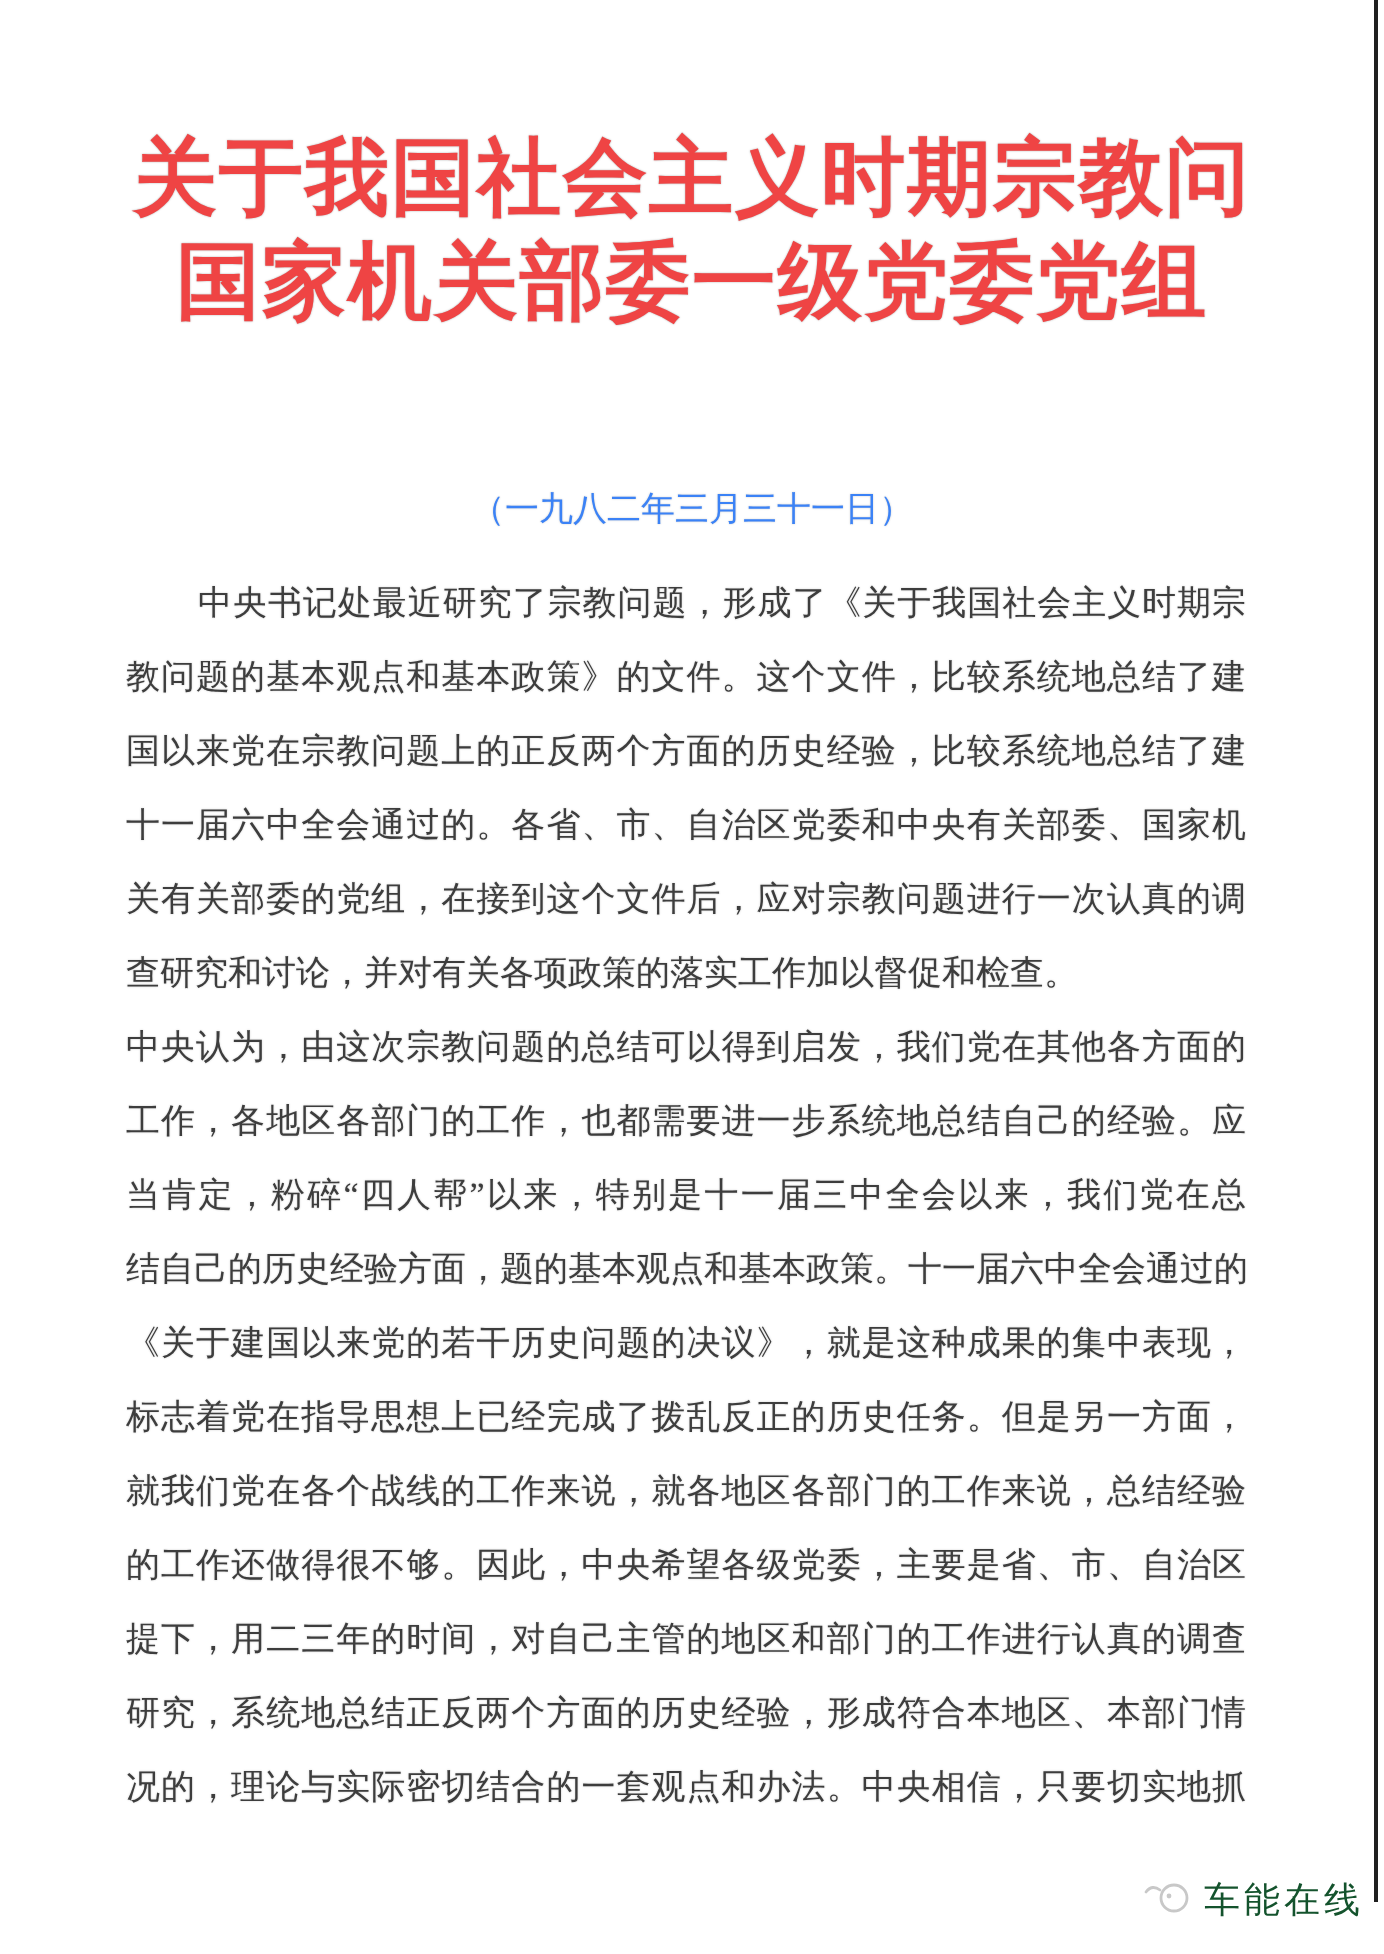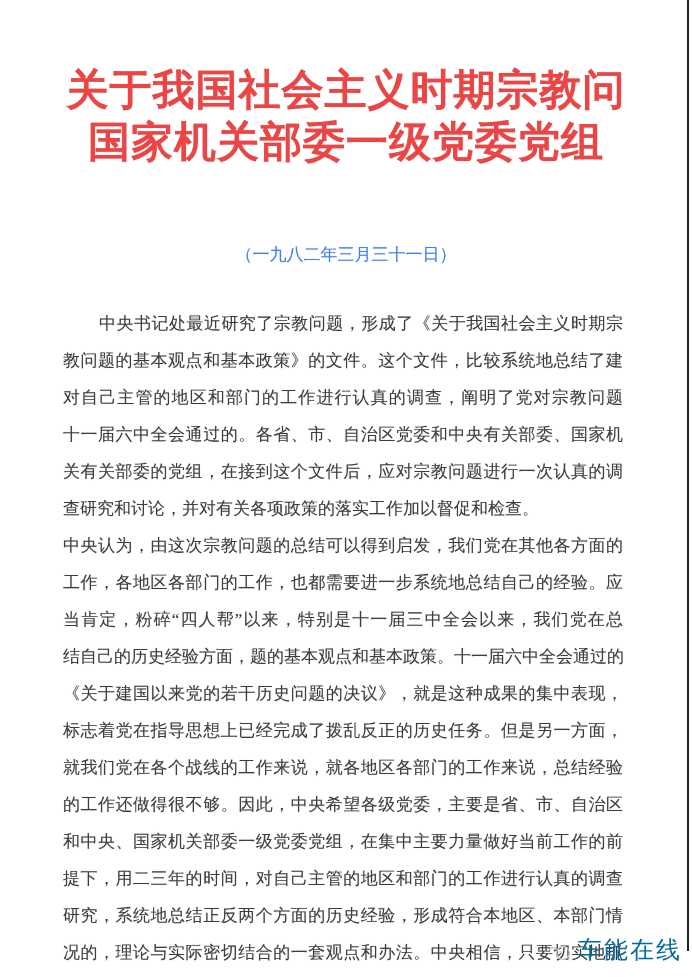--- a/index.html
+++ b/index.html
@@ -30,21 +30,21 @@
     left: 0;
     width: 100%;
     text-align: center;
     font-size: 17px;
     line-height: 20px;
     color: #3b82f6;
     text-shadow: 0 0 1px rgba(40,40,40,0.25);
   }
   .body-text {
     position: absolute;
-    top: 305px;
+    top: 283px;
     left: 63px;
     width: 560px;
     font-size: 17px;
     color: #3d3d3d;
     text-shadow: 0 0 1px rgba(70,70,70,0.30);
   }
   .bline {
     height: 37px;
     line-height: 37px;
     text-align: justify;
@@ -60,24 +60,24 @@
     left: 687px;
     width: 2px;
     height: 951px;
     background: #1f1f1f;
   }
   .watermark {
     position: absolute;
     top: 939px;
     right: 10px;
     display: flex;
-    align-items: flex-end;
+    align-items: flex-start;
     gap: 5px;
-    color: #0369a1;
-    font-size: 24px;
+    color: #14532d;
+    font-size: 18px;
     line-height: 22px;
     letter-spacing: 2px;
     font-family: "Liberation Sans", "DejaVu Sans", sans-serif;
   }
   .watermark svg { display: block; }
 </style>
 </head>
 <body>
 
 <div class="page">
@@ -85,33 +85,32 @@
   <div class="title">
     <div>关于我国社会主义时期宗教问</div>
     <div>国家机关部委一级党委党组</div>
   </div>
 
   <div class="date">（一九八二年三月三十一日）</div>
 
   <div class="body-text">
       <div class="bline indent">中央书记处最近研究了宗教问题，形成了《关于我国社会主义时期宗</div>
       <div class="bline">教问题的基本观点和基本政策》的文件。这个文件，比较系统地总结了建</div>
-      <div class="bline">对自己主管的地区和部门的工作进行认真的调查，阐明了党对宗教问题</div>
+      <div class="bline">国以来党在宗教问题上的正反两个方面的历史经验，比较系统地总结了建</div>
       <div class="bline">十一届六中全会通过的。各省、市、自治区党委和中央有关部委、国家机</div>
       <div class="bline">关有关部委的党组，在接到这个文件后，应对宗教问题进行一次认真的调</div>
       <div class="bline pend">查研究和讨论，并对有关各项政策的落实工作加以督促和检查。</div>
       <div class="bline">中央认为，由这次宗教问题的总结可以得到启发，我们党在其他各方面的</div>
       <div class="bline">工作，各地区各部门的工作，也都需要进一步系统地总结自己的经验。应</div>
       <div class="bline">当肯定，粉碎“四人帮”以来，特别是十一届三中全会以来，我们党在总</div>
       <div class="bline">结自己的历史经验方面，题的基本观点和基本政策。十一届六中全会通过的</div>
       <div class="bline">《关于建国以来党的若干历史问题的决议》，就是这种成果的集中表现，</div>
       <div class="bline">标志着党在指导思想上已经完成了拨乱反正的历史任务。但是另一方面，</div>
       <div class="bline">就我们党在各个战线的工作来说，就各地区各部门的工作来说，总结经验</div>
       <div class="bline">的工作还做得很不够。因此，中央希望各级党委，主要是省、市、自治区</div>
-      <div class="bline">和中央、国家机关部委一级党委党组，在集中主要力量做好当前工作的前</div>
       <div class="bline">提下，用二三年的时间，对自己主管的地区和部门的工作进行认真的调查</div>
       <div class="bline">研究，系统地总结正反两个方面的历史经验，形成符合本地区、本部门情</div>
       <div class="bline">况的，理论与实际密切结合的一套观点和办法。中央相信，只要切实地抓</div>
     </div>
 
   <div class="scan-line"></div>
 
   <div class="watermark">
     <span>
       <svg width="26" height="18" viewBox="0 0 26 18">

